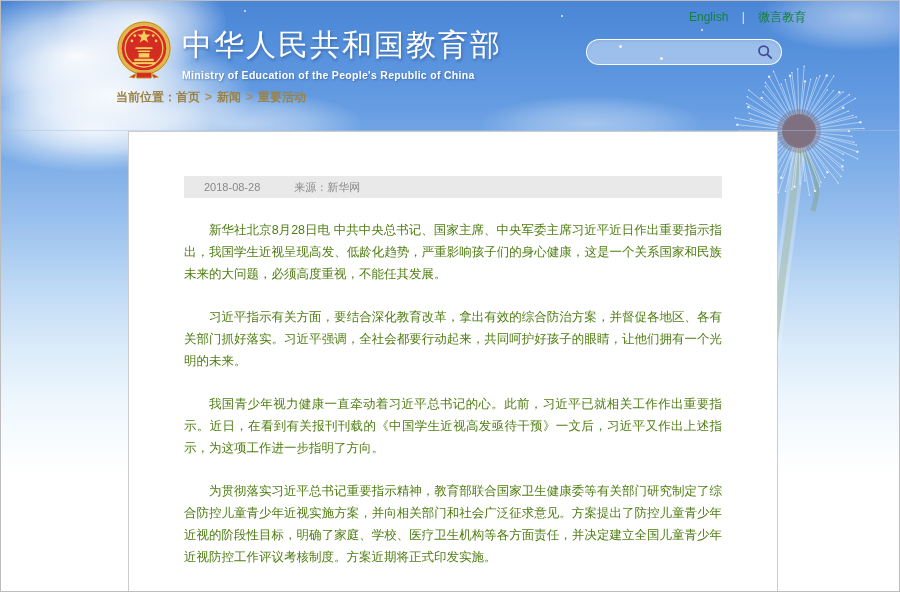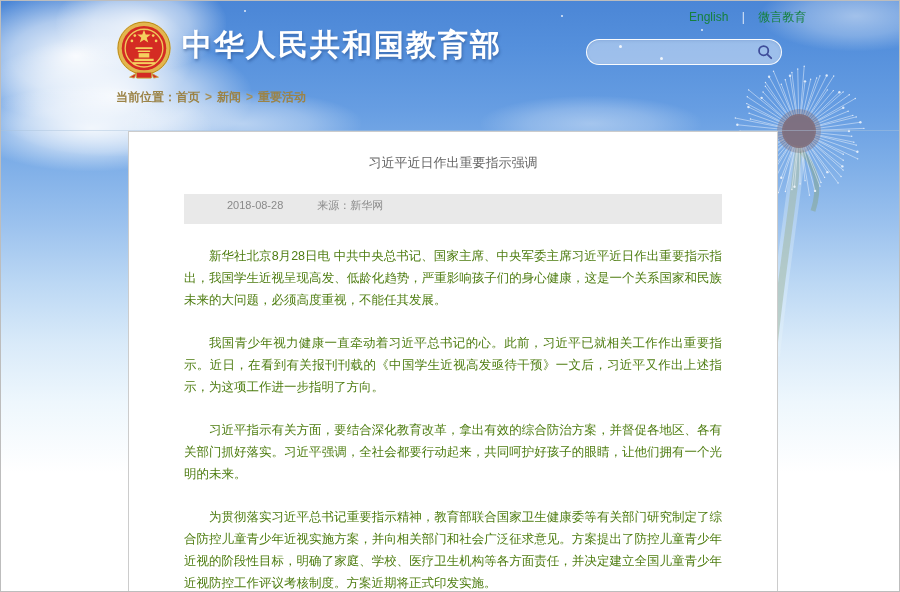--- a/index.html
+++ b/index.html
@@ -31,21 +31,21 @@
   
   .dandelion { position:absolute; left:720px; top:35px; width:170px; height:330px;
                pointer-events:none; opacity:0.9; }
   
   .toplinks { position:absolute; left:688px; top:8px; font-size:12px; color:#fff; }
   .toplinks a { color:#15803d; text-decoration:none; }
   .toplinks .sep { margin:0 10px; color:rgba(255,255,255,0.8); }
   .logo { position:absolute; left:114px; top:19px; width:58px; height:64px; cursor:pointer; }
   .titleblock { position:absolute; left:181px; top:24px; color:#fff; cursor:pointer; }
   .site-title {
-    font-size:30px; font-weight:bold; letter-spacing:2px;
+    font-size:30px; font-weight:normal; letter-spacing:2px;
     text-shadow: 1px 2px 3px rgba(25,60,120,0.45);
   }
   .site-subtitle {
     margin-top:3px; font-size:10.5px; font-weight:bold; letter-spacing:0.3px;
     text-shadow: 1px 1px 2px rgba(25,60,120,0.45);
   }
   
   .searchbox {
     position:absolute; left:585px; top:38px; width:196px; height:26px;
     border:1px solid rgba(255,255,255,0.95); border-radius:14px;
@@ -65,22 +65,22 @@
   .breadcrumb .bsep { margin:0 5px; color:#a5905a; }
   
   .content-box {
     position:absolute; left:127px; top:130px; width:650px; height:470px;
     background:#fff; border:1px solid #ccc; padding:22px 55px 0 55px;
   }
   .article-subtitle { text-align:center; font-size:13px; color:#666; line-height:18px; }
   .article-title { text-align:center; font-size:20px; font-weight:bold; color:#333;
                    line-height:28px; margin-top:6px; }
   .meta-bar {
-    margin-top:22px; height:30px; background:#e9e9e9;
-    font-size:11px; color:#8a8a8a; line-height:22px; padding-left:43px;
+    margin-top:22px; height:22px; background:#e9e9e9;
+    font-size:11px; color:#8a8a8a; line-height:22px; padding-left:20px;
   }
   .meta-bar .meta-date { margin-right:34px; }
   .article-body p {
     margin-top:21px; font-size:12.5px; line-height:22px; color:#4d7c0f;
     text-indent:2em; text-align:justify;
   }
 </style>
 </head>
 <body>
 
@@ -289,40 +289,40 @@
     <rect x="20" y="40" width="20" height="2.4" fill="#f5d05e"></rect>
     <rect x="18.5" y="43.5" width="23" height="2" fill="#f5d05e"></rect>
     <rect x="22" y="54" width="16" height="6" rx="1" fill="#d42b23" stroke="#caa53a" stroke-width="1"></rect>
     <path d="M22 55 L15 59 L20 60 Z" fill="#d42b23" stroke="#caa53a" stroke-width="0.8"></path>
     <path d="M38 55 L45 59 L40 60 Z" fill="#d42b23" stroke="#caa53a" stroke-width="0.8"></path>
   </svg>
 </div>
 
 <div class="titleblock">
   <div class="site-title">中华人民共和国教育部</div>
+  <div class="site-subtitle">Ministry of Education of the People's Republic of China</div>
 </div>
 
 <div class="searchbox">
   <input type="text" placeholder="" style="">
   <button class="search-btn">
     <svg width="16" height="16" viewBox="0 0 18 18">
       <circle cx="7.5" cy="7.5" r="5.2" fill="none" stroke="#3f4d9a" stroke-width="2"></circle>
       <line x1="11.6" y1="11.6" x2="16" y2="16" stroke="#3f4d9a" stroke-width="2" stroke-linecap="round"></line>
     </svg>
   </button>
 </div>
 
 <div class="breadcrumb">
   <span>当前位置：</span><a href="#">首页</a><span class="bsep">&gt;</span><a href="#">新闻</a><span class="bsep">&gt;</span><a href="#">重要活动</a>
 </div>
 
 <div class="content-box">
-  <div class="article-subtitle">习近平近日作出重要指示强调</div>
   <div class="meta-bar">
     <span class="meta-date">2018-08-28</span><span>来源：新华网</span>
   </div>
   <div class="article-body">
       <p>新华社北京8月28日电 中共中央总书记、国家主席、中央军委主席习近平近日作出重要指示指出，我国学生近视呈现高发、低龄化趋势，严重影响孩子们的身心健康，这是一个关系国家和民族未来的大问题，必须高度重视，不能任其发展。</p>
+      <p>习近平指示有关方面，要结合深化教育改革，拿出有效的综合防治方案，并督促各地区、各有关部门抓好落实。习近平强调，全社会都要行动起来，共同呵护好孩子的眼睛，让他们拥有一个光明的未来。</p>
       <p>我国青少年视力健康一直牵动着习近平总书记的心。此前，习近平已就相关工作作出重要指示。近日，在看到有关报刊刊载的《中国学生近视高发亟待干预》一文后，习近平又作出上述指示，为这项工作进一步指明了方向。</p>
-      <p>习近平指示有关方面，要结合深化教育改革，拿出有效的综合防治方案，并督促各地区、各有关部门抓好落实。习近平强调，全社会都要行动起来，共同呵护好孩子的眼睛，让他们拥有一个光明的未来。</p>
       <p>为贯彻落实习近平总书记重要指示精神，教育部联合国家卫生健康委等有关部门研究制定了综合防控儿童青少年近视实施方案，并向相关部门和社会广泛征求意见。方案提出了防控儿童青少年近视的阶段性目标，明确了家庭、学校、医疗卫生机构等各方面责任，并决定建立全国儿童青少年近视防控工作评议考核制度。方案近期将正式印发实施。</p>
     </div>
 </div>
 
 </body></html>

